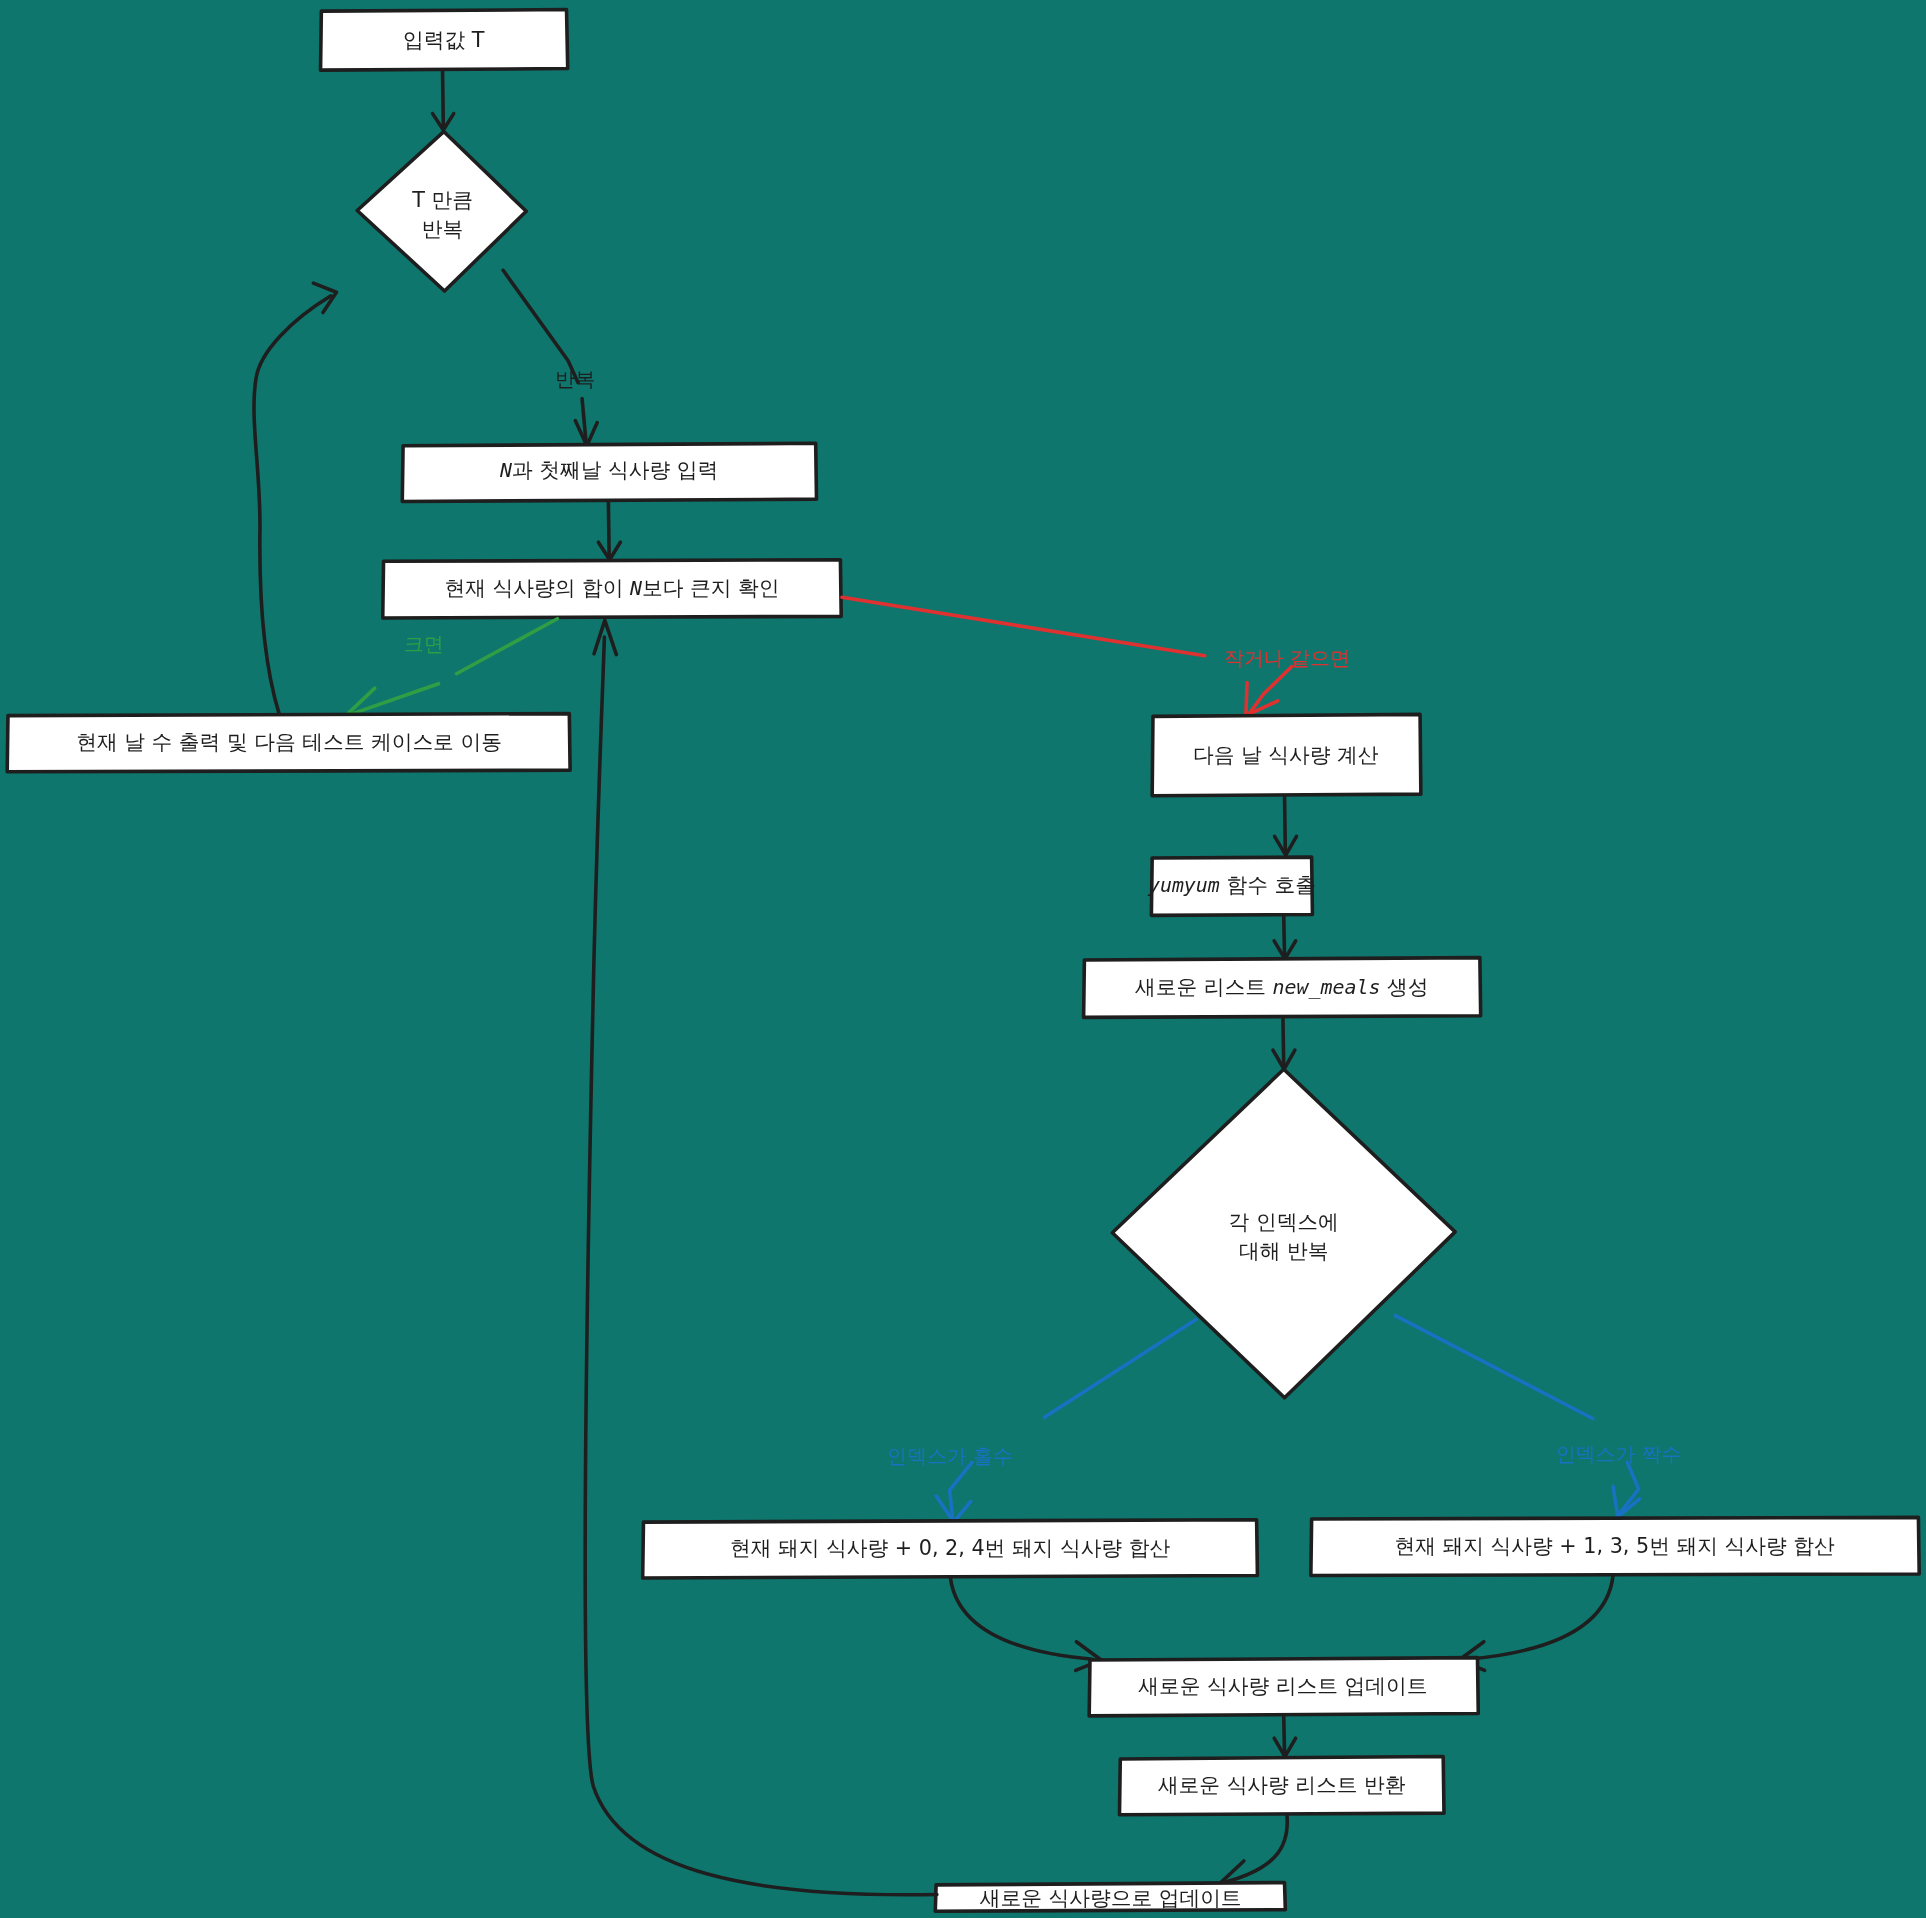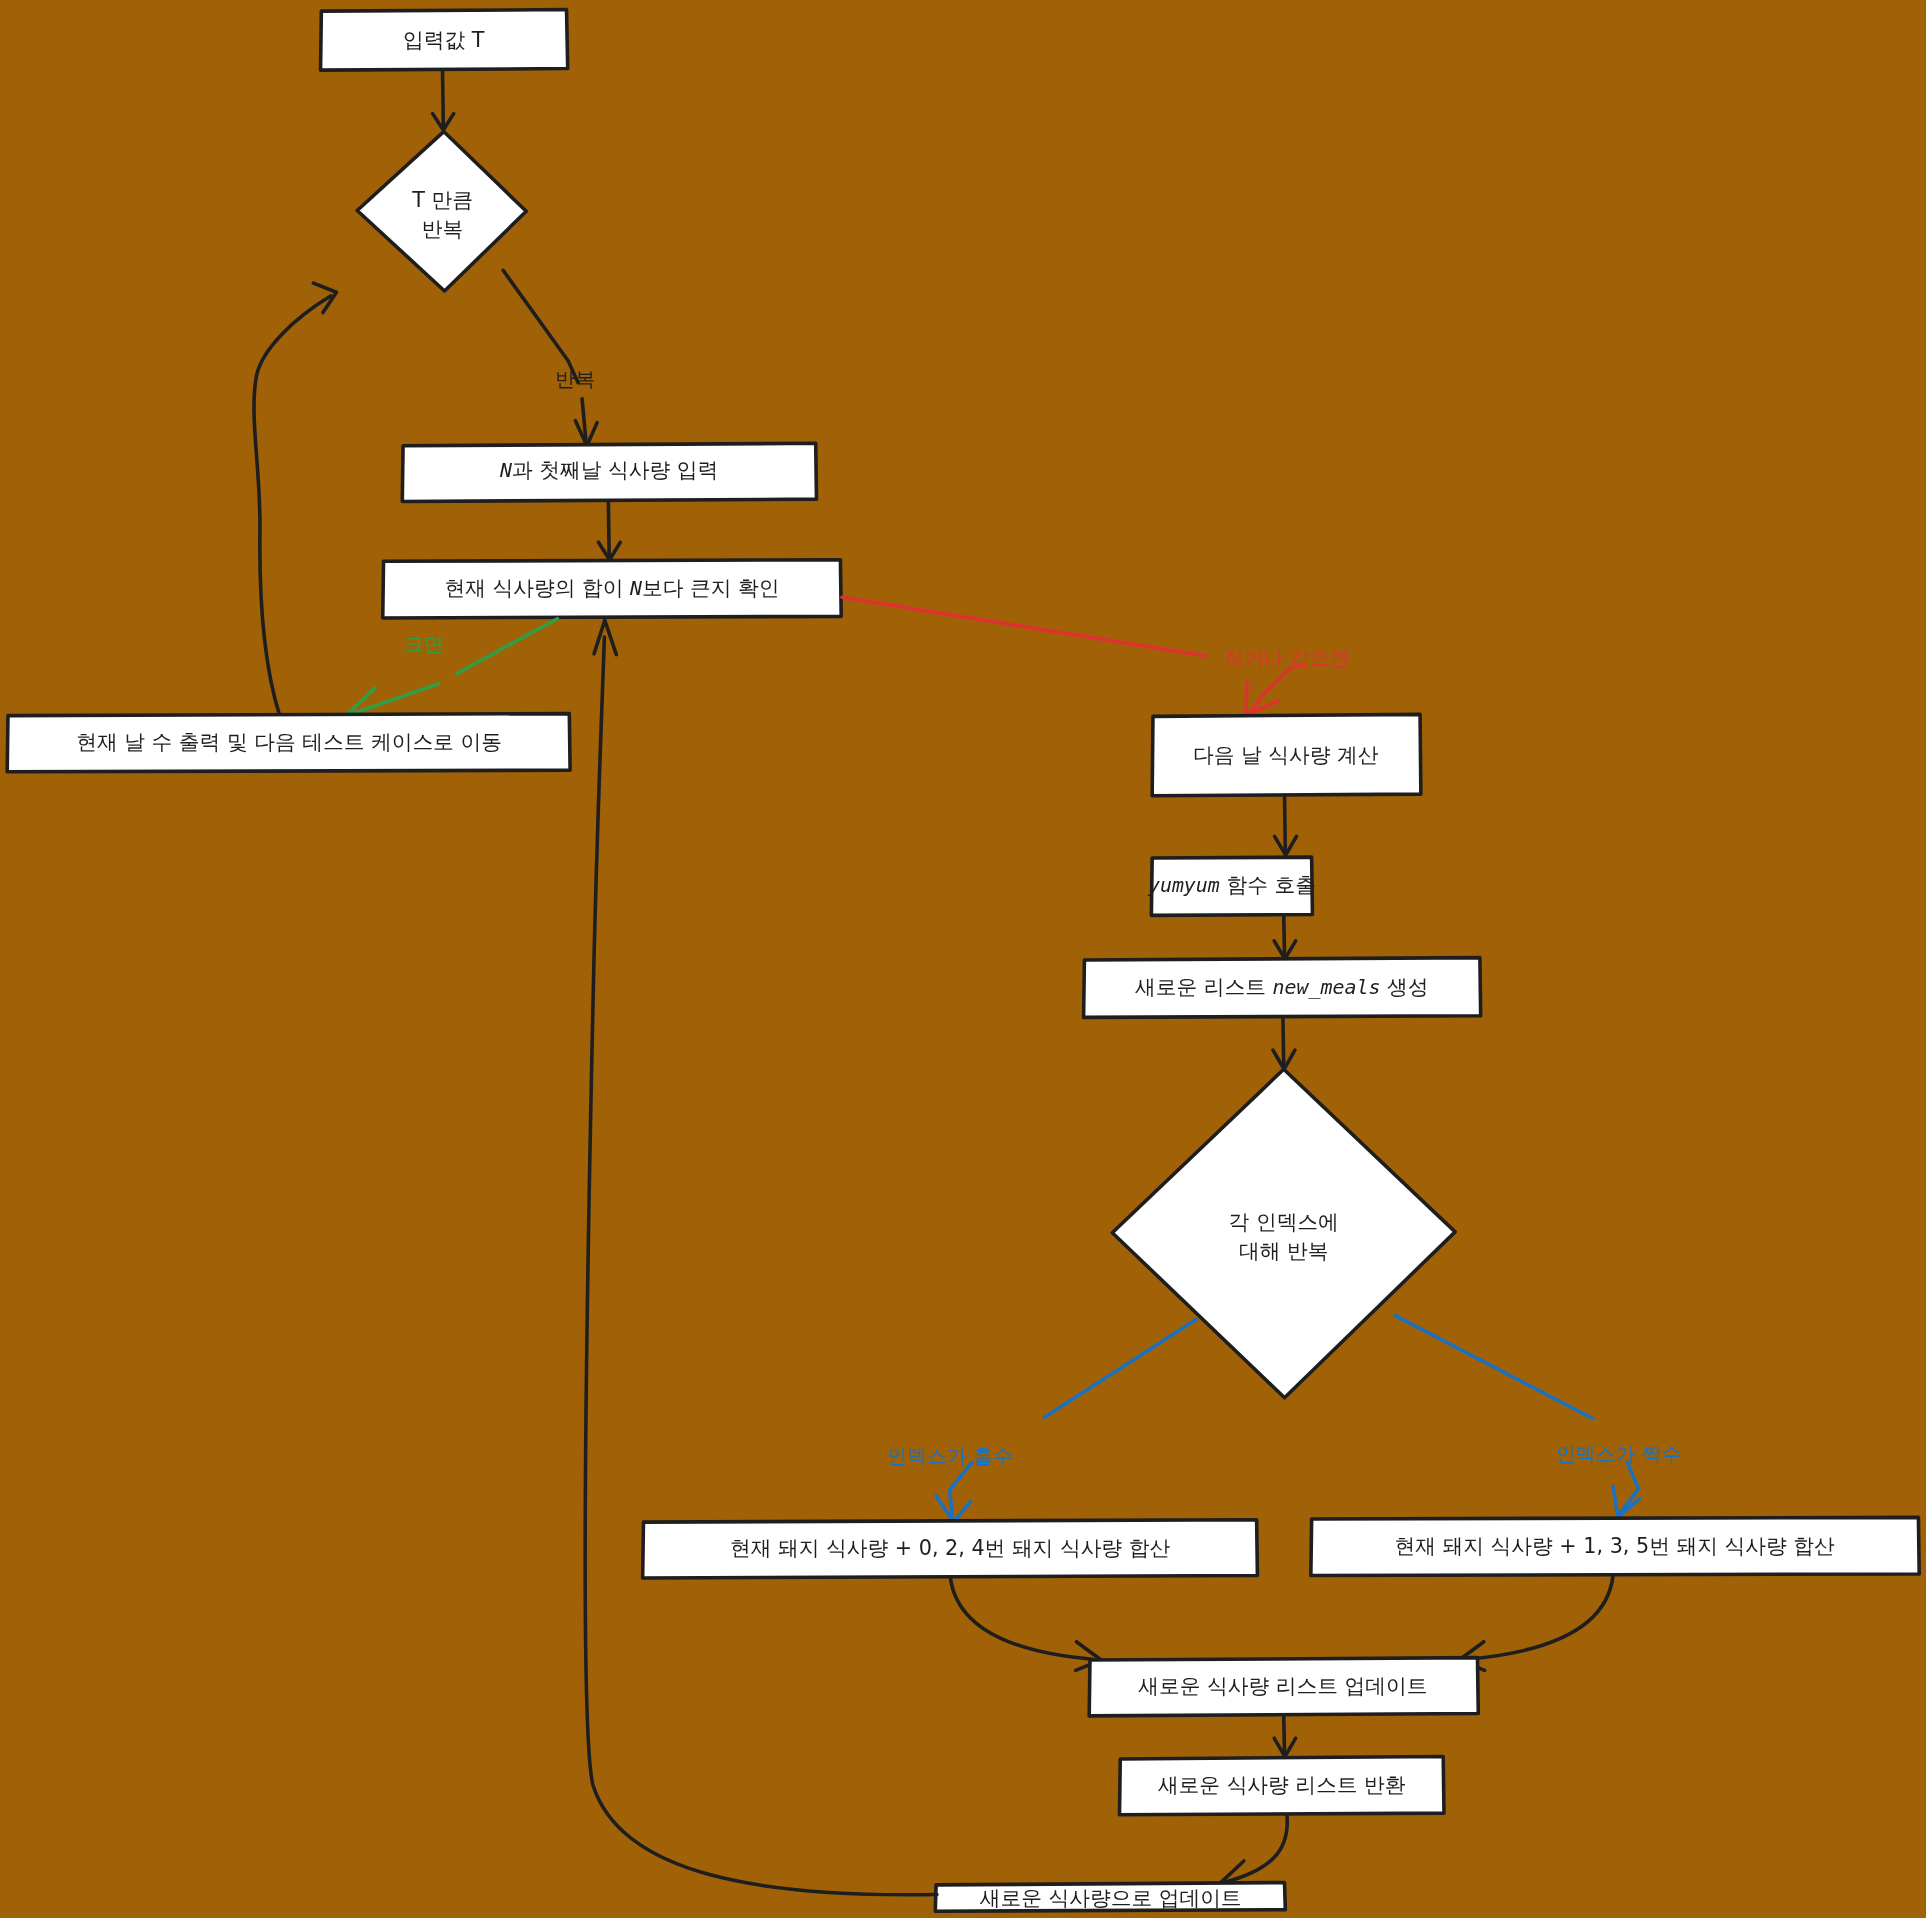--- a/index.html
+++ b/index.html
@@ -7,21 +7,21 @@
     padding: 0;
     background: #ffffff;
   }
   body {
     font-family: "DejaVu Sans", sans-serif;
   }
   #canvas-wrap {
     position: relative;
     width: 1926px;
     height: 1918px;
-    background: #a16207;
+    background: #0f766e;
     overflow: hidden;
     text-decoration: underline;
   }
   svg#flowchart {
     position: absolute;
     top: 0;
     left: 0;
     width: 1926px;
     height: 1918px;
     display: block;

